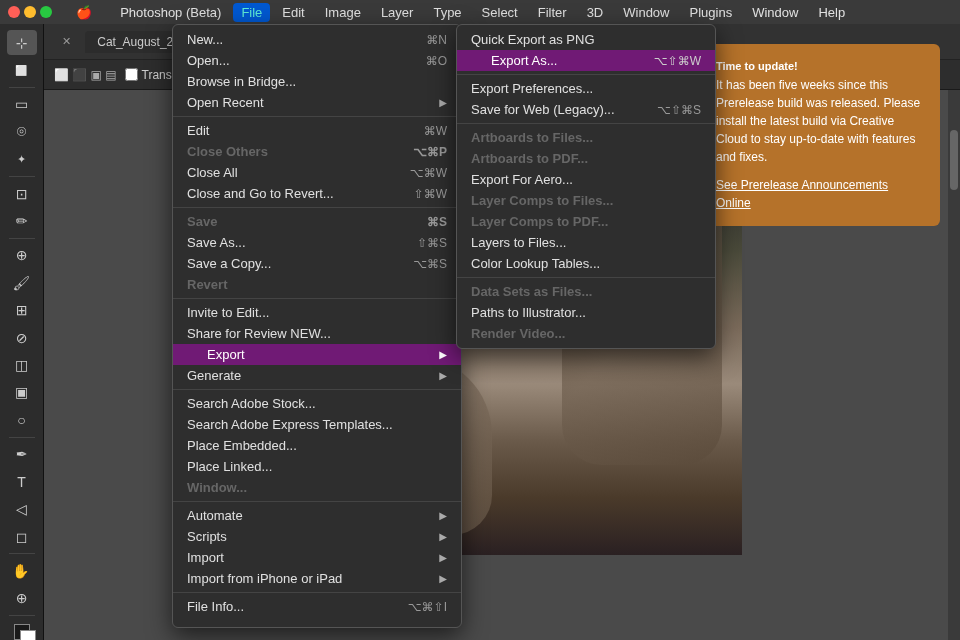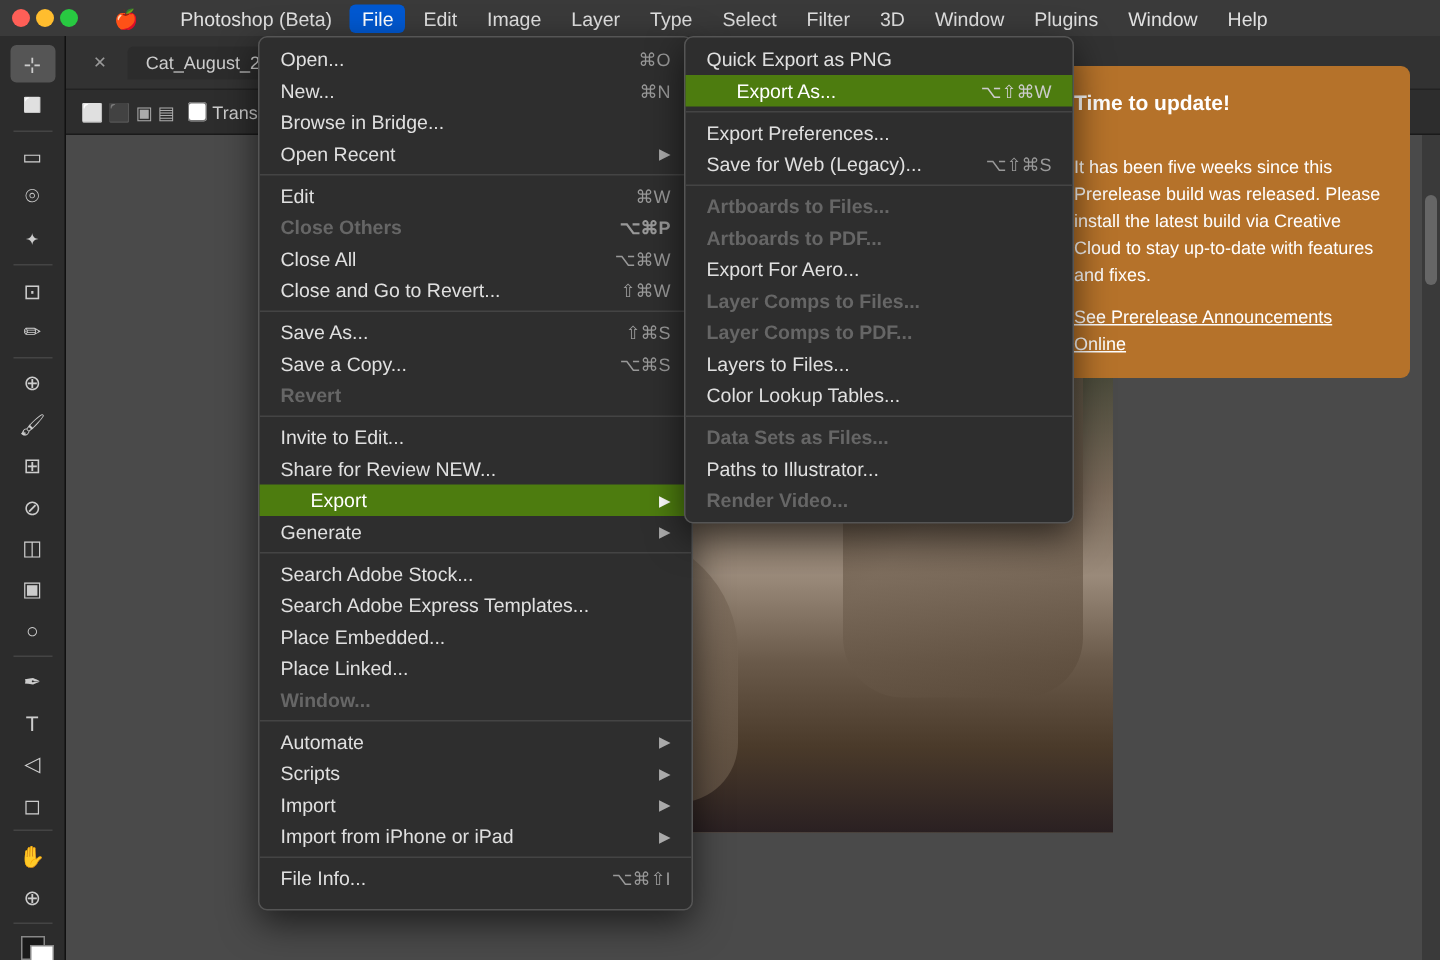--- a/index.html
+++ b/index.html
@@ -33,21 +33,21 @@
     .menu-bar-item {
       padding: 2px 8px;
       border-radius: 4px;
       color: #e0e0e0;
       font-size: 13px;
       cursor: pointer;
       white-space: nowrap;
     }
     .menu-bar-item.active {
       background: #0058d1;
-      color: #ffffff;
+      color: #5eead4;
     }
 
     
     #main {
       display: flex;
       width: 100%;
       height: 616px;
     }
 
     
@@ -146,23 +146,23 @@
       width: 240px;
       background: #b5722a;
       border-radius: 6px;
       padding: 14px 16px;
       color: white;
       font-size: 12px;
       line-height: 1.5;
       z-index: 50;
     }
     #toast h3 {
-      font-size: 14px;
+      font-size: 11px;
       font-weight: bold;
-      margin-bottom: 23px;
+      margin-bottom: 1px;
     }
     #toast a {
       color: white;
       text-decoration: underline;
       font-size: 12px;
       display: block;
       margin-top: 10px;
     }
 
     
@@ -181,21 +181,21 @@
     }
     .menu-item {
       display: flex;
       align-items: center;
       justify-content: space-between;
       padding: 3px 14px;
       color: #e0e0e0;
       cursor: pointer;
       white-space: nowrap;
     }
-    .menu-item.active { background: #4d7c0f; color: white; padding-left: 34px; }
+    .menu-item.active { background: #701a75; color: white; padding-left: 34px; }
     .menu-item.disabled { color: #666; cursor: default; font-weight: bold; }
     .menu-item .shortcut {
       color: #999;
       font-size: 12px;
       margin-left: 20px;
     }
     .menu-item.active .shortcut { color: #ccc; }
     .menu-item .submenu-arrow {
       font-size: 10px;
       color: #aaa;
@@ -379,28 +379,28 @@
     <div id="toast">
       <h3>Time to update!</h3>
       <p>It has been five weeks since this Prerelease build was released. Please install the latest build via Creative Cloud to stay up-to-date with features and fixes.</p>
       <a href="#">See Prerelease Announcements Online</a>
     </div>
   </div>
 </div>
 
 <div id="file-menu">
   <div class="menu-item">
+      <span>New...</span>
+      <span class="shortcut">⌘N</span>
+    </div>
+  <div class="menu-item">
       <span>Open...</span>
       <span class="shortcut">⌘O</span>
     </div>
   <div class="menu-item">
-      <span>New...</span>
-      <span class="shortcut">⌘N</span>
-    </div>
-  <div class="menu-item">
       <span>Browse in Bridge...</span>
     </div>
   <div class="menu-item">
       <span>Open Recent</span>
       <span class="submenu-arrow">▶</span>
     </div>
   <div class="menu-separator"></div>
   <div class="menu-item">
       <span>Edit</span>
       <span class="shortcut">⌘W</span>
@@ -411,20 +411,24 @@
     </div>
   <div class="menu-item">
       <span>Close All</span>
       <span class="shortcut">⌥⌘W</span>
     </div>
   <div class="menu-item">
       <span>Close and Go to Revert...</span>
       <span class="shortcut">⇧⌘W</span>
     </div>
   <div class="menu-separator"></div>
+  <div class="menu-item disabled">
+      <span>Save</span>
+      <span class="shortcut">⌘S</span>
+    </div>
   <div class="menu-item">
       <span>Save As...</span>
       <span class="shortcut">⇧⌘S</span>
     </div>
   <div class="menu-item">
       <span>Save a Copy...</span>
       <span class="shortcut">⌥⌘S</span>
     </div>
   <div class="menu-item disabled">
       <span>Revert</span>

